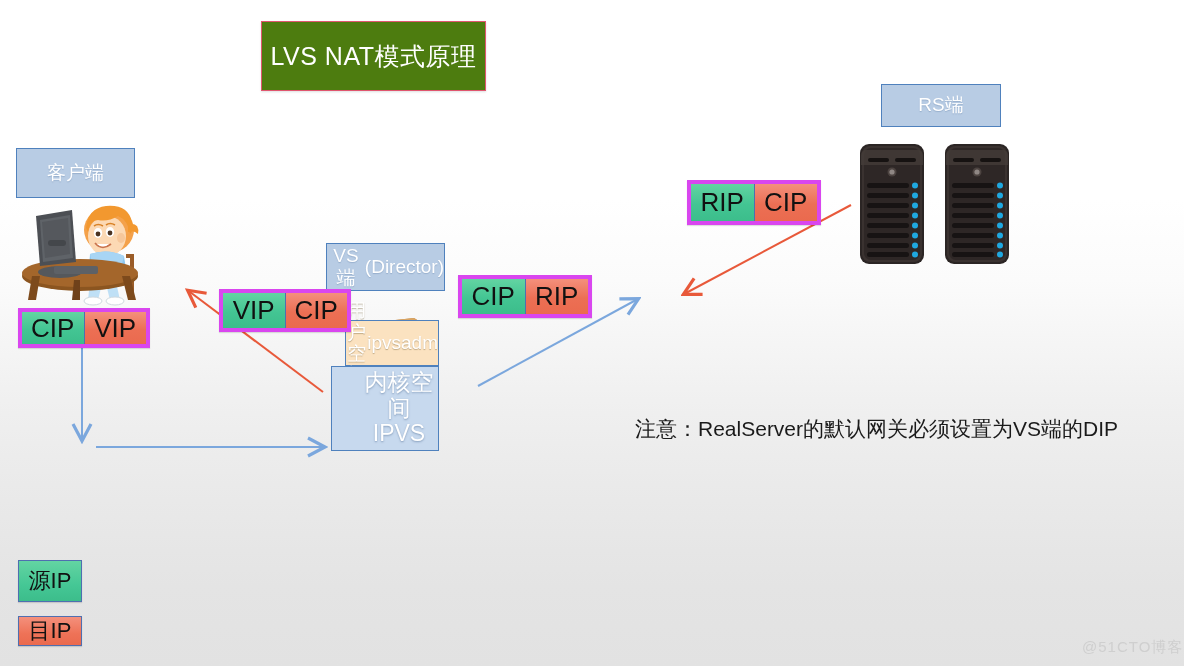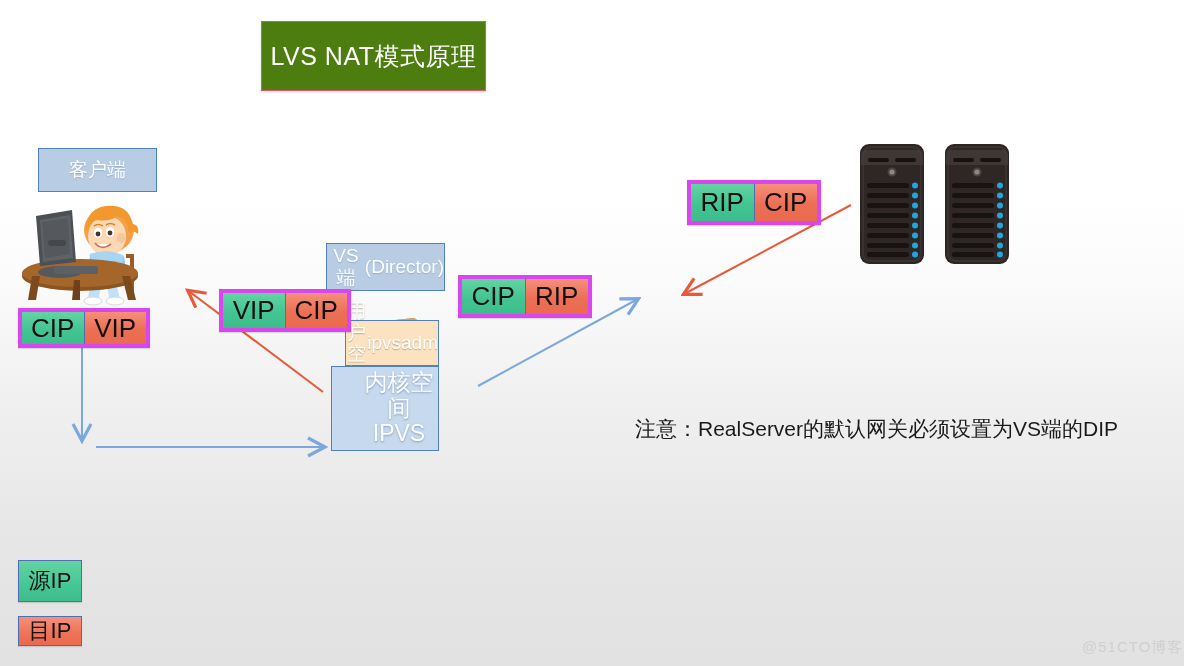--- a/index.html
+++ b/index.html
@@ -98,21 +98,21 @@
       <line x1="851" y1="205" x2="686" y2="293" stroke="#e8593a" stroke-width="2" marker-end="url(#redArrow)"></line>
     </g>
 
     <g>
       <line x1="323" y1="392" x2="190" y2="292" stroke="#e8593a" stroke-width="2" marker-end="url(#redArrow)"></line>
     </g>
   </svg>
 
   <div class="box title-box" style="left:261px;top:21px;width:225px;height:70px;">LVS NAT模式原理</div>
 
-  <div class="box blue-label" style="left:38px;top:148px;width:119px;height:44px;z-index:6;">客户端</div>
+  <div class="box blue-label" style="left:16px;top:148px;width:119px;height:50px;z-index:6;">客户端</div>
 
   <svg class="client-art" style="left:18px;top:196px;" width="138" height="110" viewBox="0 0 138 110">
 
     <ellipse cx="91" cy="34" rx="25" ry="23" fill="#f4a14a"></ellipse>
 
     <ellipse cx="89" cy="40" rx="19" ry="20" fill="#fcd9b4"></ellipse>
 
     <path d="M68 32 Q70 12 88 10 Q110 8 114 26 Q116 34 112 38 Q110 24 100 20 Q90 26 80 24 Q72 24 70 36 Z" fill="#f2982f"></path>
     <path d="M110 28 Q122 26 120 38 Q116 34 110 36 Z" fill="#f2982f"></path>
 
@@ -208,20 +208,21 @@
   <div class="packet" style="left:219px;top:289px;width:132px;height:43px;z-index:7;">
     <div class="cell src">VIP</div>
     <div class="cell dst">CIP</div>
   </div>
 
   <div class="packet" style="left:458px;top:275px;width:134px;height:43px;z-index:7;">
     <div class="cell src">CIP</div>
     <div class="cell dst">RIP</div>
   </div>
 
+  <div class="box blue-label" style="left:881px;top:84px;width:120px;height:43px;z-index:6;">RS端</div>
 
   <div class="packet" style="left:687px;top:180px;width:134px;height:45px;z-index:7;">
     <div class="cell src">RIP</div>
     <div class="cell dst">CIP</div>
   </div>
 
   <svg class="server-art" style="left:857px;top:142px;" width="70" height="124" viewBox="0 0 70 124">
     <rect x="3" y="2" width="64" height="120" rx="9" fill="#2b2524"></rect>
     <rect x="5" y="4" width="60" height="116" rx="8" fill="#3a3230"></rect>
     <rect x="7" y="6" width="56" height="112" rx="7" fill="#2e2726"></rect>

